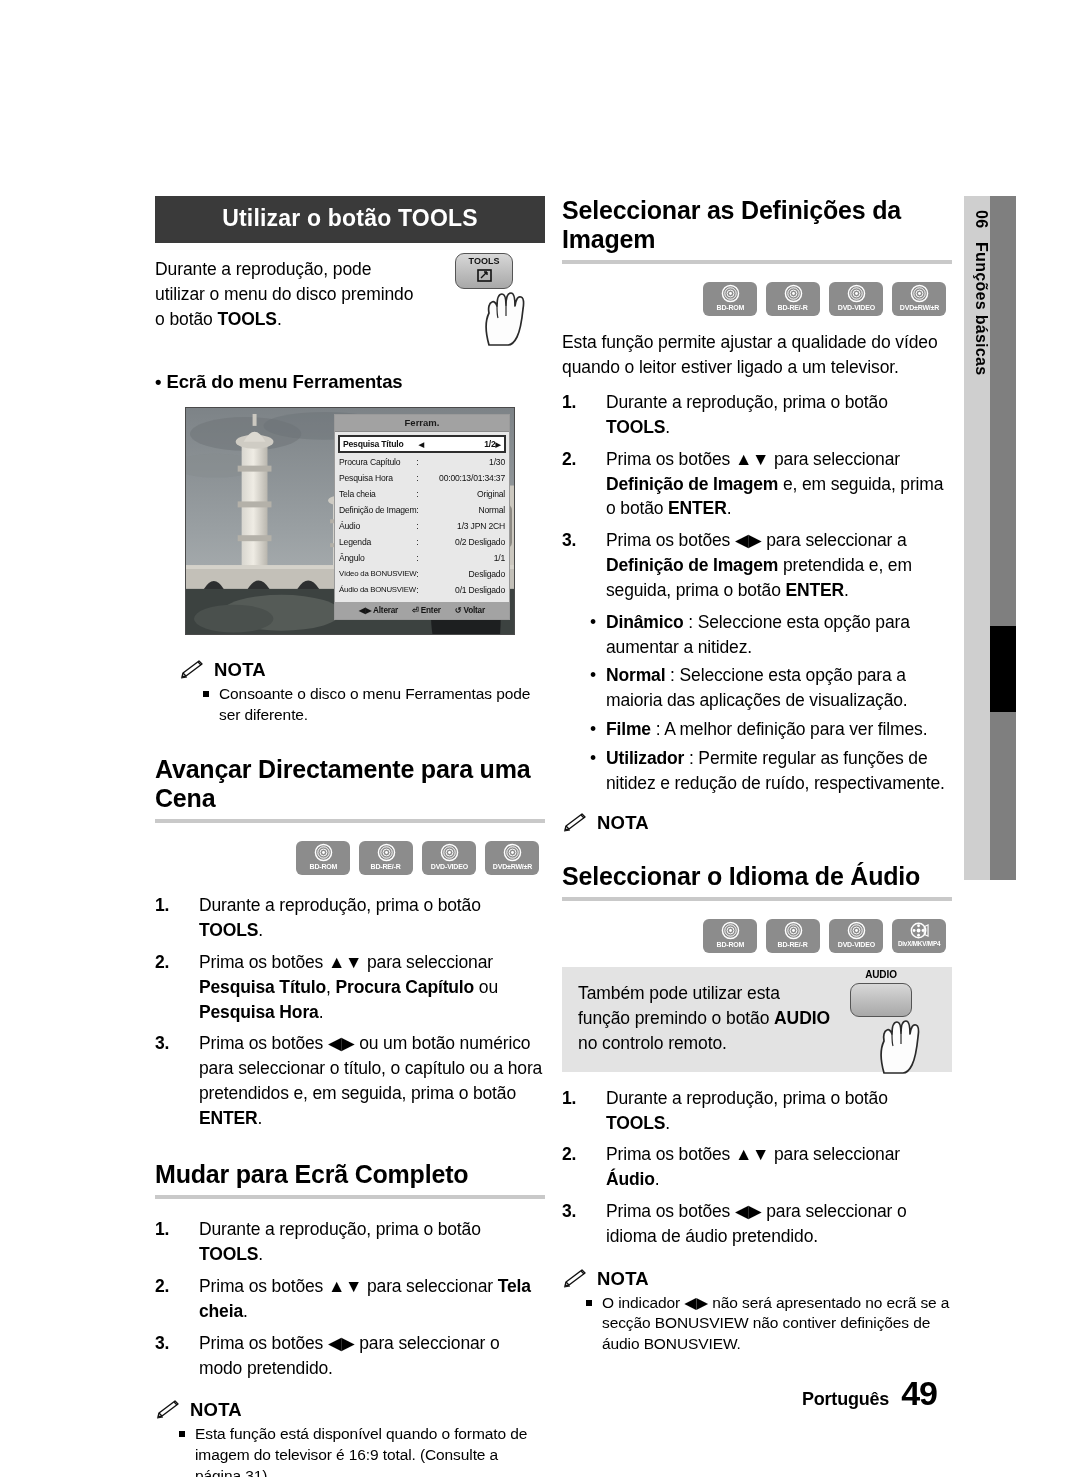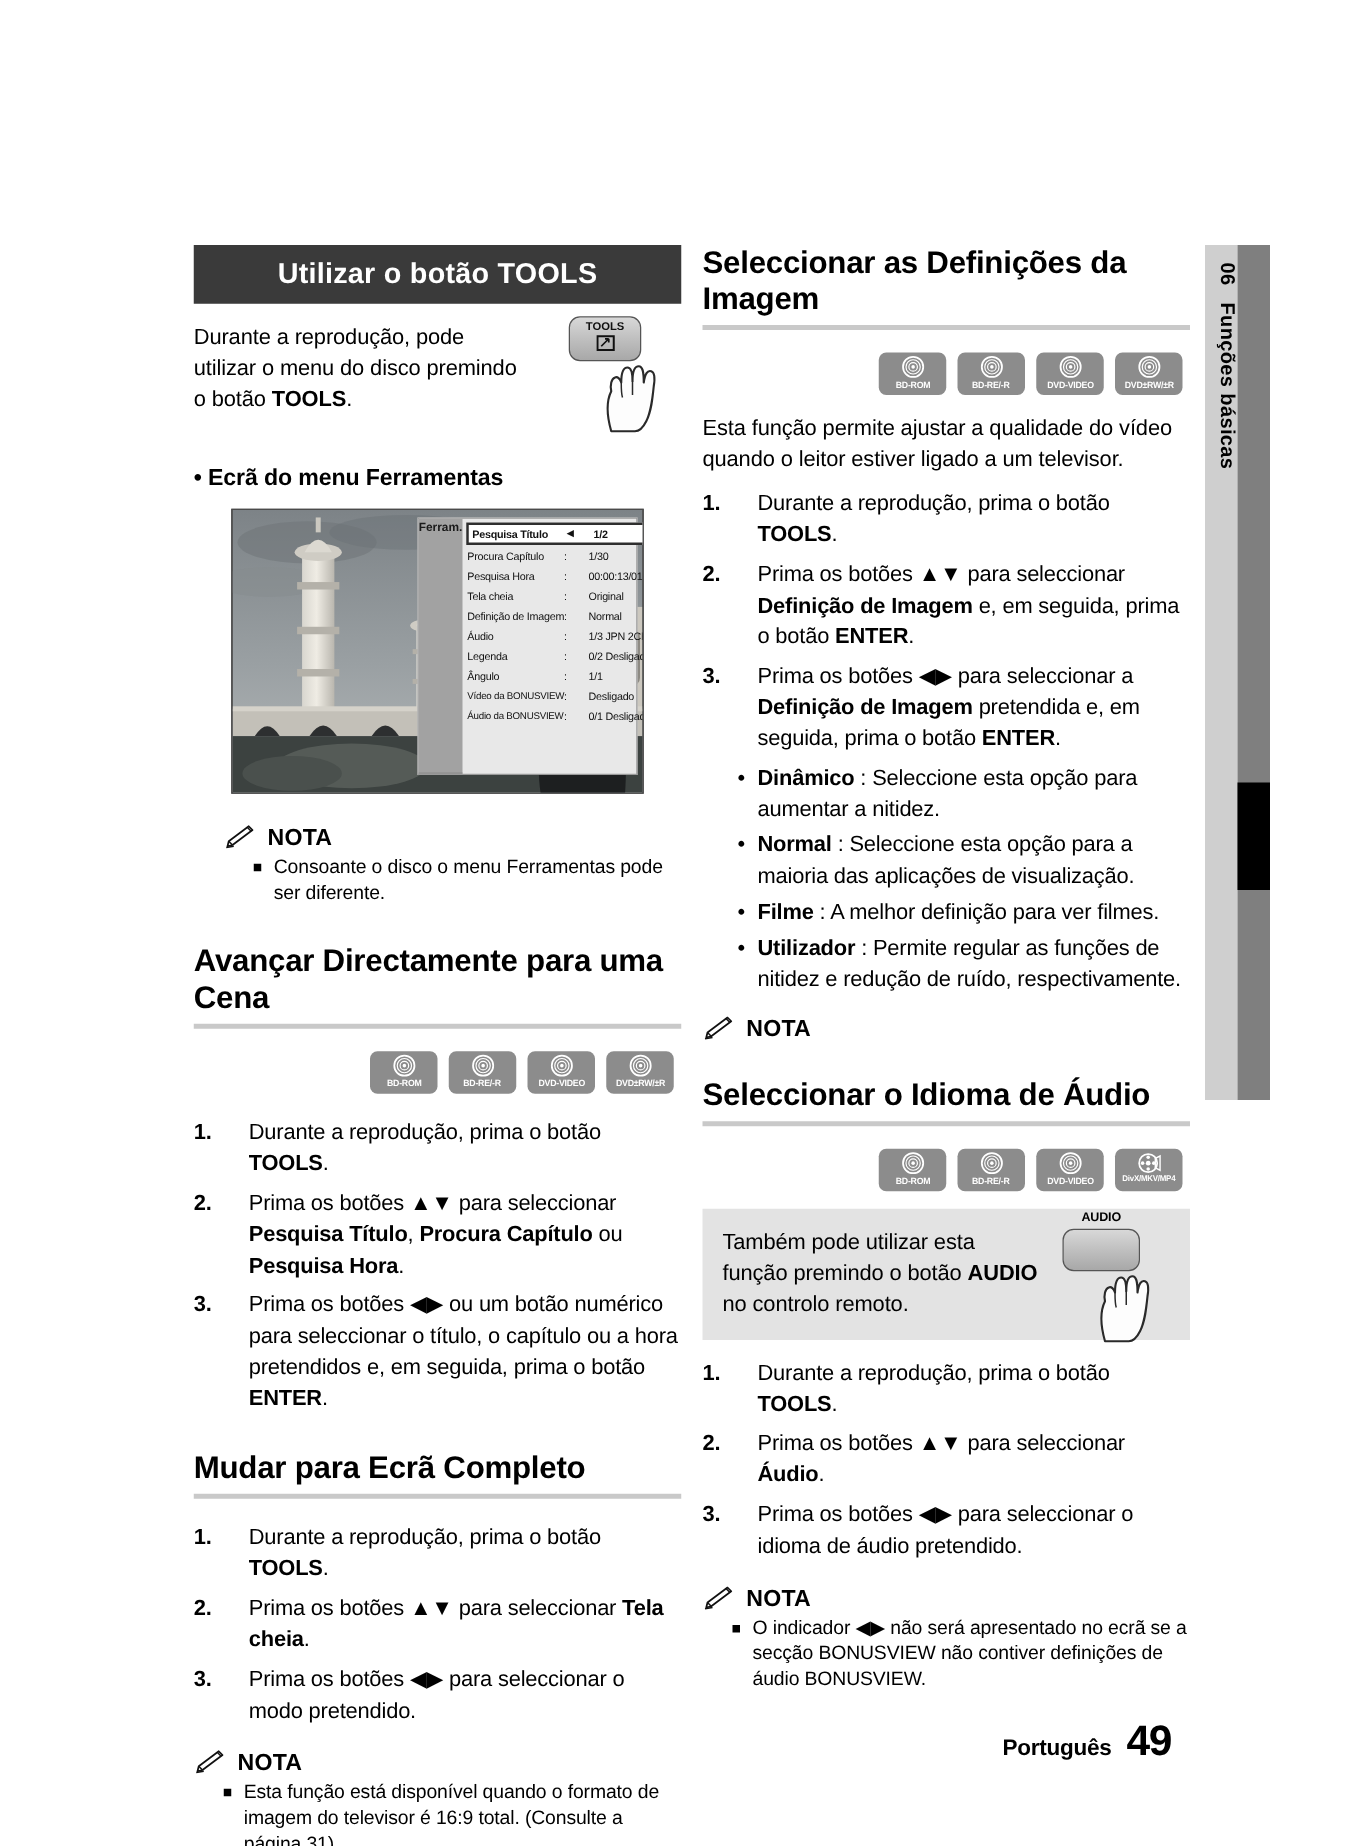--- a/index.html
+++ b/index.html
@@ -124,36 +124,36 @@
   
   .tvshot {
     position: relative; width: 330px; height: 228px;
     background: #555; overflow: hidden;
     border: 1px solid #4a4a4a;
   }
   .tv-photo { position:absolute; inset:0; }
   .menu-panel {
     position: absolute; left: 148px; top: 6px; width: 176px; height: 206px;
     background: #e8e8e8; border: 1px solid #9a9a9a;
-    display:flex; flex-direction:row;
+    display:flex; flex-direction:column;
   }
   .menu-title {
     background: #a2a2a2; color:#1a1a1a; text-align:center;
     font-size: 9.5px; font-weight:bold; padding: 2px 0 3px;
     border-bottom: 1px solid #8a8a8a;
   }
   .menu-rows { flex:1; padding: 3px 4px 0; }
   .mrow {
     display:flex; align-items:center;
     font-size: 8.6px; line-height: 1; height: 16px;
     color:#111;
   }
   .mrow .k { width: 74px; white-space:nowrap; letter-spacing:-.2px; }
   .mrow .sep { width: 9px; text-align:center; }
-  .mrow .v { flex:1; text-align:left; white-space:nowrap; letter-spacing:-.2px;padding-left:14px; }
+  .mrow .v { flex:1; text-align:right; white-space:nowrap; letter-spacing:-.2px;padding-left:14px; }
   .mrow.sel {
     background: #ffffff; border: 2px solid #2e2e2e;
     height: 18px; margin: 0 -1px 1px;
     padding: 0 3px; font-weight: bold;
   }
   .mrow.sel .arr { font-size: 7px; }
   .menu-foot {
     background: #a3a3a3; color:#151515;
     font-size: 8.2px; font-weight:bold;
     display:flex; justify-content:center; gap: 14px;

